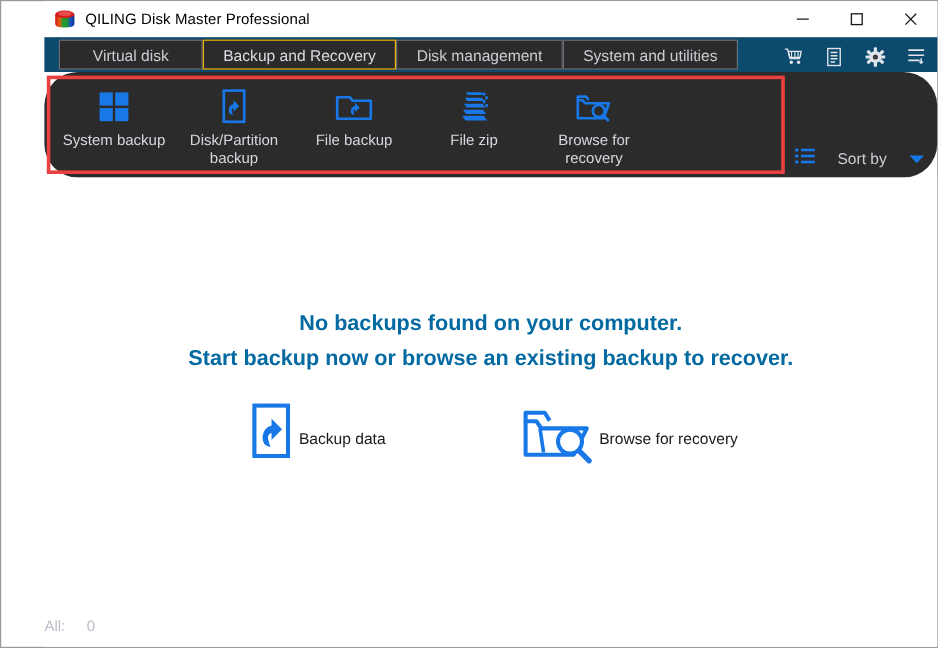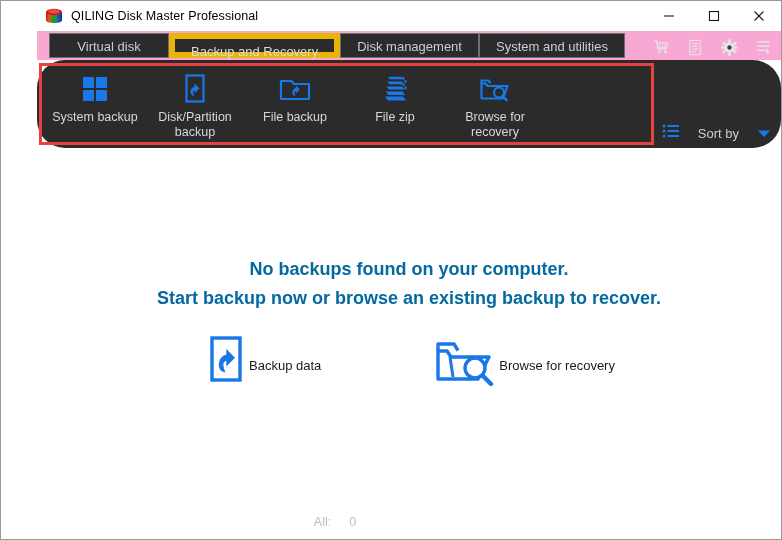--- a/index.html
+++ b/index.html
@@ -61,21 +61,21 @@
     display: flex;
     align-items: center;
     justify-content: center;
     background: #ffffff;
   }
   .win-btn svg { display: block; }
 
   
   .tabstrip {
     height: 29px;
-    background: #f9a8d4;
+    background: #0c4a6e;
     display: flex;
     align-items: flex-end;
     flex: 0 0 auto;
     position: relative;
     box-sizing: border-box;
   }
   .tabs {
     display: flex;
     align-items: flex-end;
     height: 29px;
@@ -91,21 +91,21 @@
     font-size: 13px;
     color: #c9cdd4;
     background: #2b2b2b;
     border: 1px solid #6b6f76;
     box-sizing: border-box;
     white-space: nowrap;
   }
   .tab.active {
     color: #d8dce2;
     background: #2b2b2b;
-    border: 6px solid #eab308;
+    border: 1px solid #eab308;
   }
   .tab-icons {
     position: absolute;
     right: 8px;
     bottom: 3px;
     display: flex;
     align-items: center;
     gap: 14px;
   }
   .tab-icon {
@@ -220,21 +220,21 @@
     white-space: nowrap;
   }
 
   
   .statusbar {
     height: 34px;
     flex: 0 0 auto;
     background: #ffffff;
     display: flex;
     align-items: center;
-    justify-content: center;
+    justify-content: flex-start;
     padding-right: 148px;
     box-sizing: border-box;
     position: relative;
   }
   .status-text {
     font-size: 12.5px;
     color: #b9bdc9;
   }
   .status-value {
     font-size: 12.5px;

